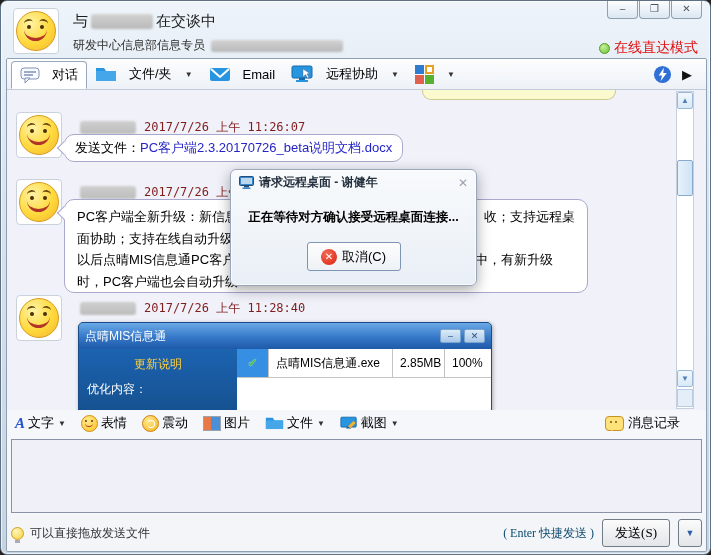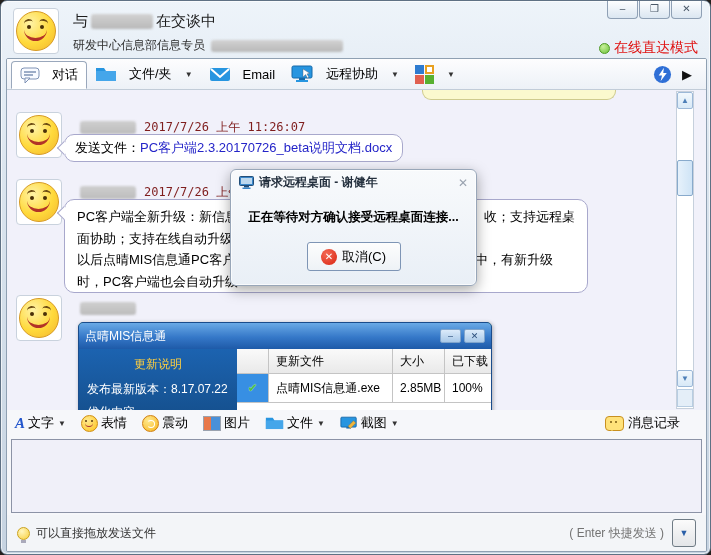--- a/index.html
+++ b/index.html
@@ -131,27 +131,27 @@
         border:1px solid #d07f10;position:relative;}
   .coin::after{content:"";position:absolute;left:4px;top:4px;width:6px;height:6px;border:1.5px solid #fff;border-radius:50%;border-left-color:transparent;}
   .picicon{width:16px;height:13px;border:1px solid #9aa2ae;background:linear-gradient(90deg,#e8784a 0 45%,#4a90d8 45%);}
   .bubbleicon{width:17px;height:13px;background:#ffe27a;border:1px solid #c89020;border-radius:4px;position:relative;}
   .bubbleicon::before{content:"";position:absolute;left:4px;top:4px;width:2px;height:2px;background:#7a5a10;border-radius:50%;box-shadow:5px 0 0 #7a5a10;}
   .bubbleicon::after{content:"";position:absolute;left:3px;bottom:-4px;width:0;height:0;border:3px solid transparent;border-top-color:#ffe27a;}
   
   .inputbox{position:absolute;left:4px;top:380px;width:691px;height:74px;background:#f0f0f9;
             border:1px solid #8c93a6;box-sizing:border-box;resize:none;outline:none;font-family:inherit;}
   .statusbar{position:absolute;left:0;top:456px;width:699px;height:36px;background:#f3f5f8;
-             display:flex;align-items:center;font-size:12px;color:#333;padding:0 10px;box-sizing:border-box;}
+             display:flex;align-items:center;font-size:12px;color:#333;padding:0 4px;box-sizing:border-box;font-family:Liberation Serif, serif;}
   .tipwrap{display:flex;align-items:center;gap:6px;}
   .bulb{width:11px;height:11px;border-radius:50%;background:radial-gradient(circle at 35% 30%,#fff6c0,#f8cf3a);
         border:1px solid #caa21e;position:relative;}
   .bulb::after{content:"";position:absolute;left:3px;bottom:-4px;width:5px;height:3px;background:#aab;}
   .s-right{margin-left:auto;display:flex;align-items:center;gap:8px;}
-  .hint{color:#737373;}
+  .hint{color:#0c4a6e;}
   .sendbtn{height:26px;padding:0 12px;background:linear-gradient(180deg,#fbfbfb,#e3e5e8);
            border:1px solid #6f7b85;border-radius:3px;font-size:13px;color:#000;display:flex;align-items:center;}
   .sendcaret{width:22px;height:26px;background:linear-gradient(180deg,#fbfbfb,#e3e5e8);
            border:1px solid #6f7b85;border-radius:3px;color:#2a5fa8;font-size:9px;
            display:flex;align-items:center;justify-content:center;}
   svg{display:block;}
 </style>
 </head>
 <body>
 
@@ -277,42 +277,36 @@
           <span>时，PC客户端也会自动升级</span>
               <span class="sp"></span>
               <span></span>
         </div>
       </div>
 
       <div class="msg-avatar avatar" style="left:9px;top:205px;">
         <div class="smiley"><i class="brows"></i></div>
       </div>
       <div class="nameblur" style="left:73px;top:212px;"></div>
+      <div class="time" style="left:137px;top:210px;">2017/7/26 上午 11:28:40</div>
 
       <div class="updater">
         <div class="up-title">
           <span>点晴MIS信息通</span>
           <span class="up-ctls">
             <span class="up-ctl">–</span>
             <span class="up-ctl">✕</span>
           </span>
         </div>
         <div class="up-body">
           <div class="up-left">
             <div class="up-head">更新说明</div>
-            <div class="up-line">发布最新版本：8.17.07.22</div>
             <div class="up-line">优化内容：</div>
           </div>
           <div class="up-right">
-            <div class="uprow hdr">
-              <div class="ucell c0"></div>
-              <div class="ucell c1">更新文件</div>
-              <div class="ucell c2">大小</div>
-              <div class="ucell c3">已下载</div>
-            </div>
             <div class="uprow dat">
               <div class="ucell c0 sel"><span class="chk">✔</span></div>
               <div class="ucell c1">点晴MIS信息通.exe</div>
               <div class="ucell c2">2.85MB</div>
               <div class="ucell c3">100%</div>
             </div>
           </div>
         </div>
       </div>
 
@@ -385,19 +379,20 @@
 
     <textarea class="inputbox" style=""></textarea>
 
     <div class="statusbar">
       <div class="tipwrap">
         <span class="bulb"></span>
         <span>可以直接拖放发送文件</span>
       </div>
       <div class="s-right">
         <span class="hint">( Enter 快捷发送 )</span>
+        <div class="sendbtn">发送(S)</div>
         <div class="sendcaret">▼</div>
       </div>
     </div>
 
   </div>
 </div>
 </div>
 
 </body></html>

